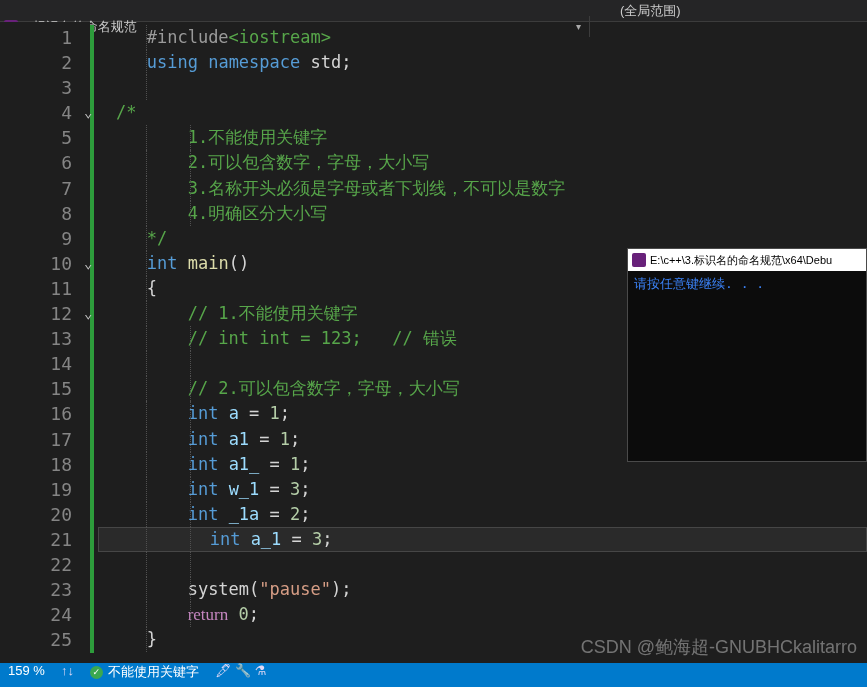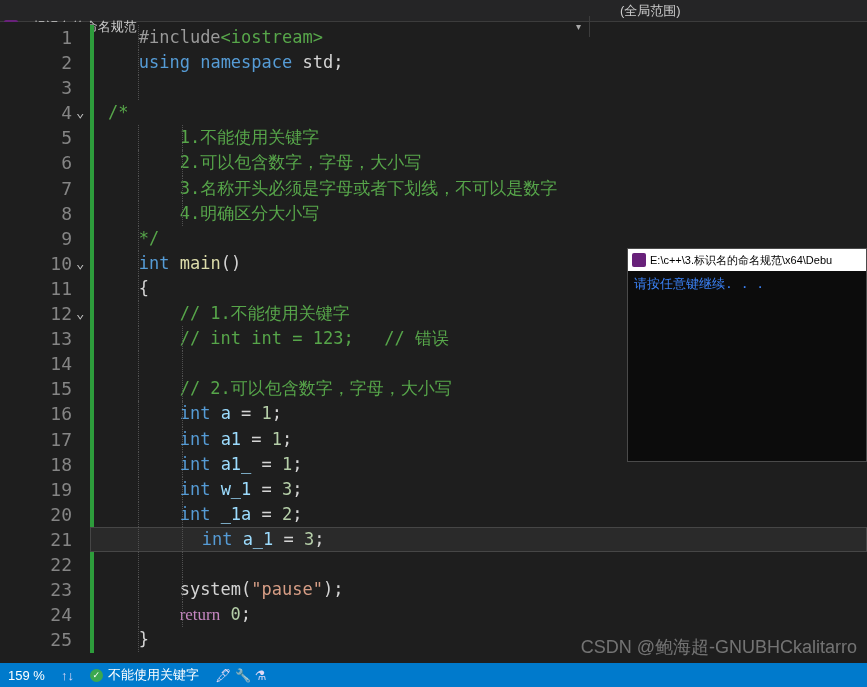--- a/index.html
+++ b/index.html
@@ -64,20 +64,21 @@
     position:absolute;
     left:0; top:3px;
     width:4px; height:628px;
     background:#2d9c3b;
   }
   .line {
     height:25.1px; line-height:25.1px;
     white-space:pre;
     position:relative;
     padding-left:18px;
+    margin-left:8px;
   }
   .line.hl {
     background:#2a2a2a;
     box-shadow:inset 0 0 0 1px #464646;
     padding-left:40px;
   }
   .fold {
     position:absolute;
     left:-14px;
     color:#c5c5c5;
@@ -127,21 +128,21 @@
   }
   .console-body {
     color:#3b82f6;
     padding:4px 6px;
   }
   .statusbar {
     position:absolute;
     left:0; bottom:0; right:0;
     height:24px;
     background:#007acc;
-    display:flex; align-items:center;
+    display:flex; align-items:flex-start;
     color:#ffffff;
     font-size:13px;
     font-family:"Microsoft YaHei",sans-serif;
     gap:16px;
     padding-left:8px;
   }
   .sb-item { display:flex; align-items:center; gap:5px; }
   .sb-circle {
     width:13px; height:13px; border-radius:50%;
     background:#3ba84f;

